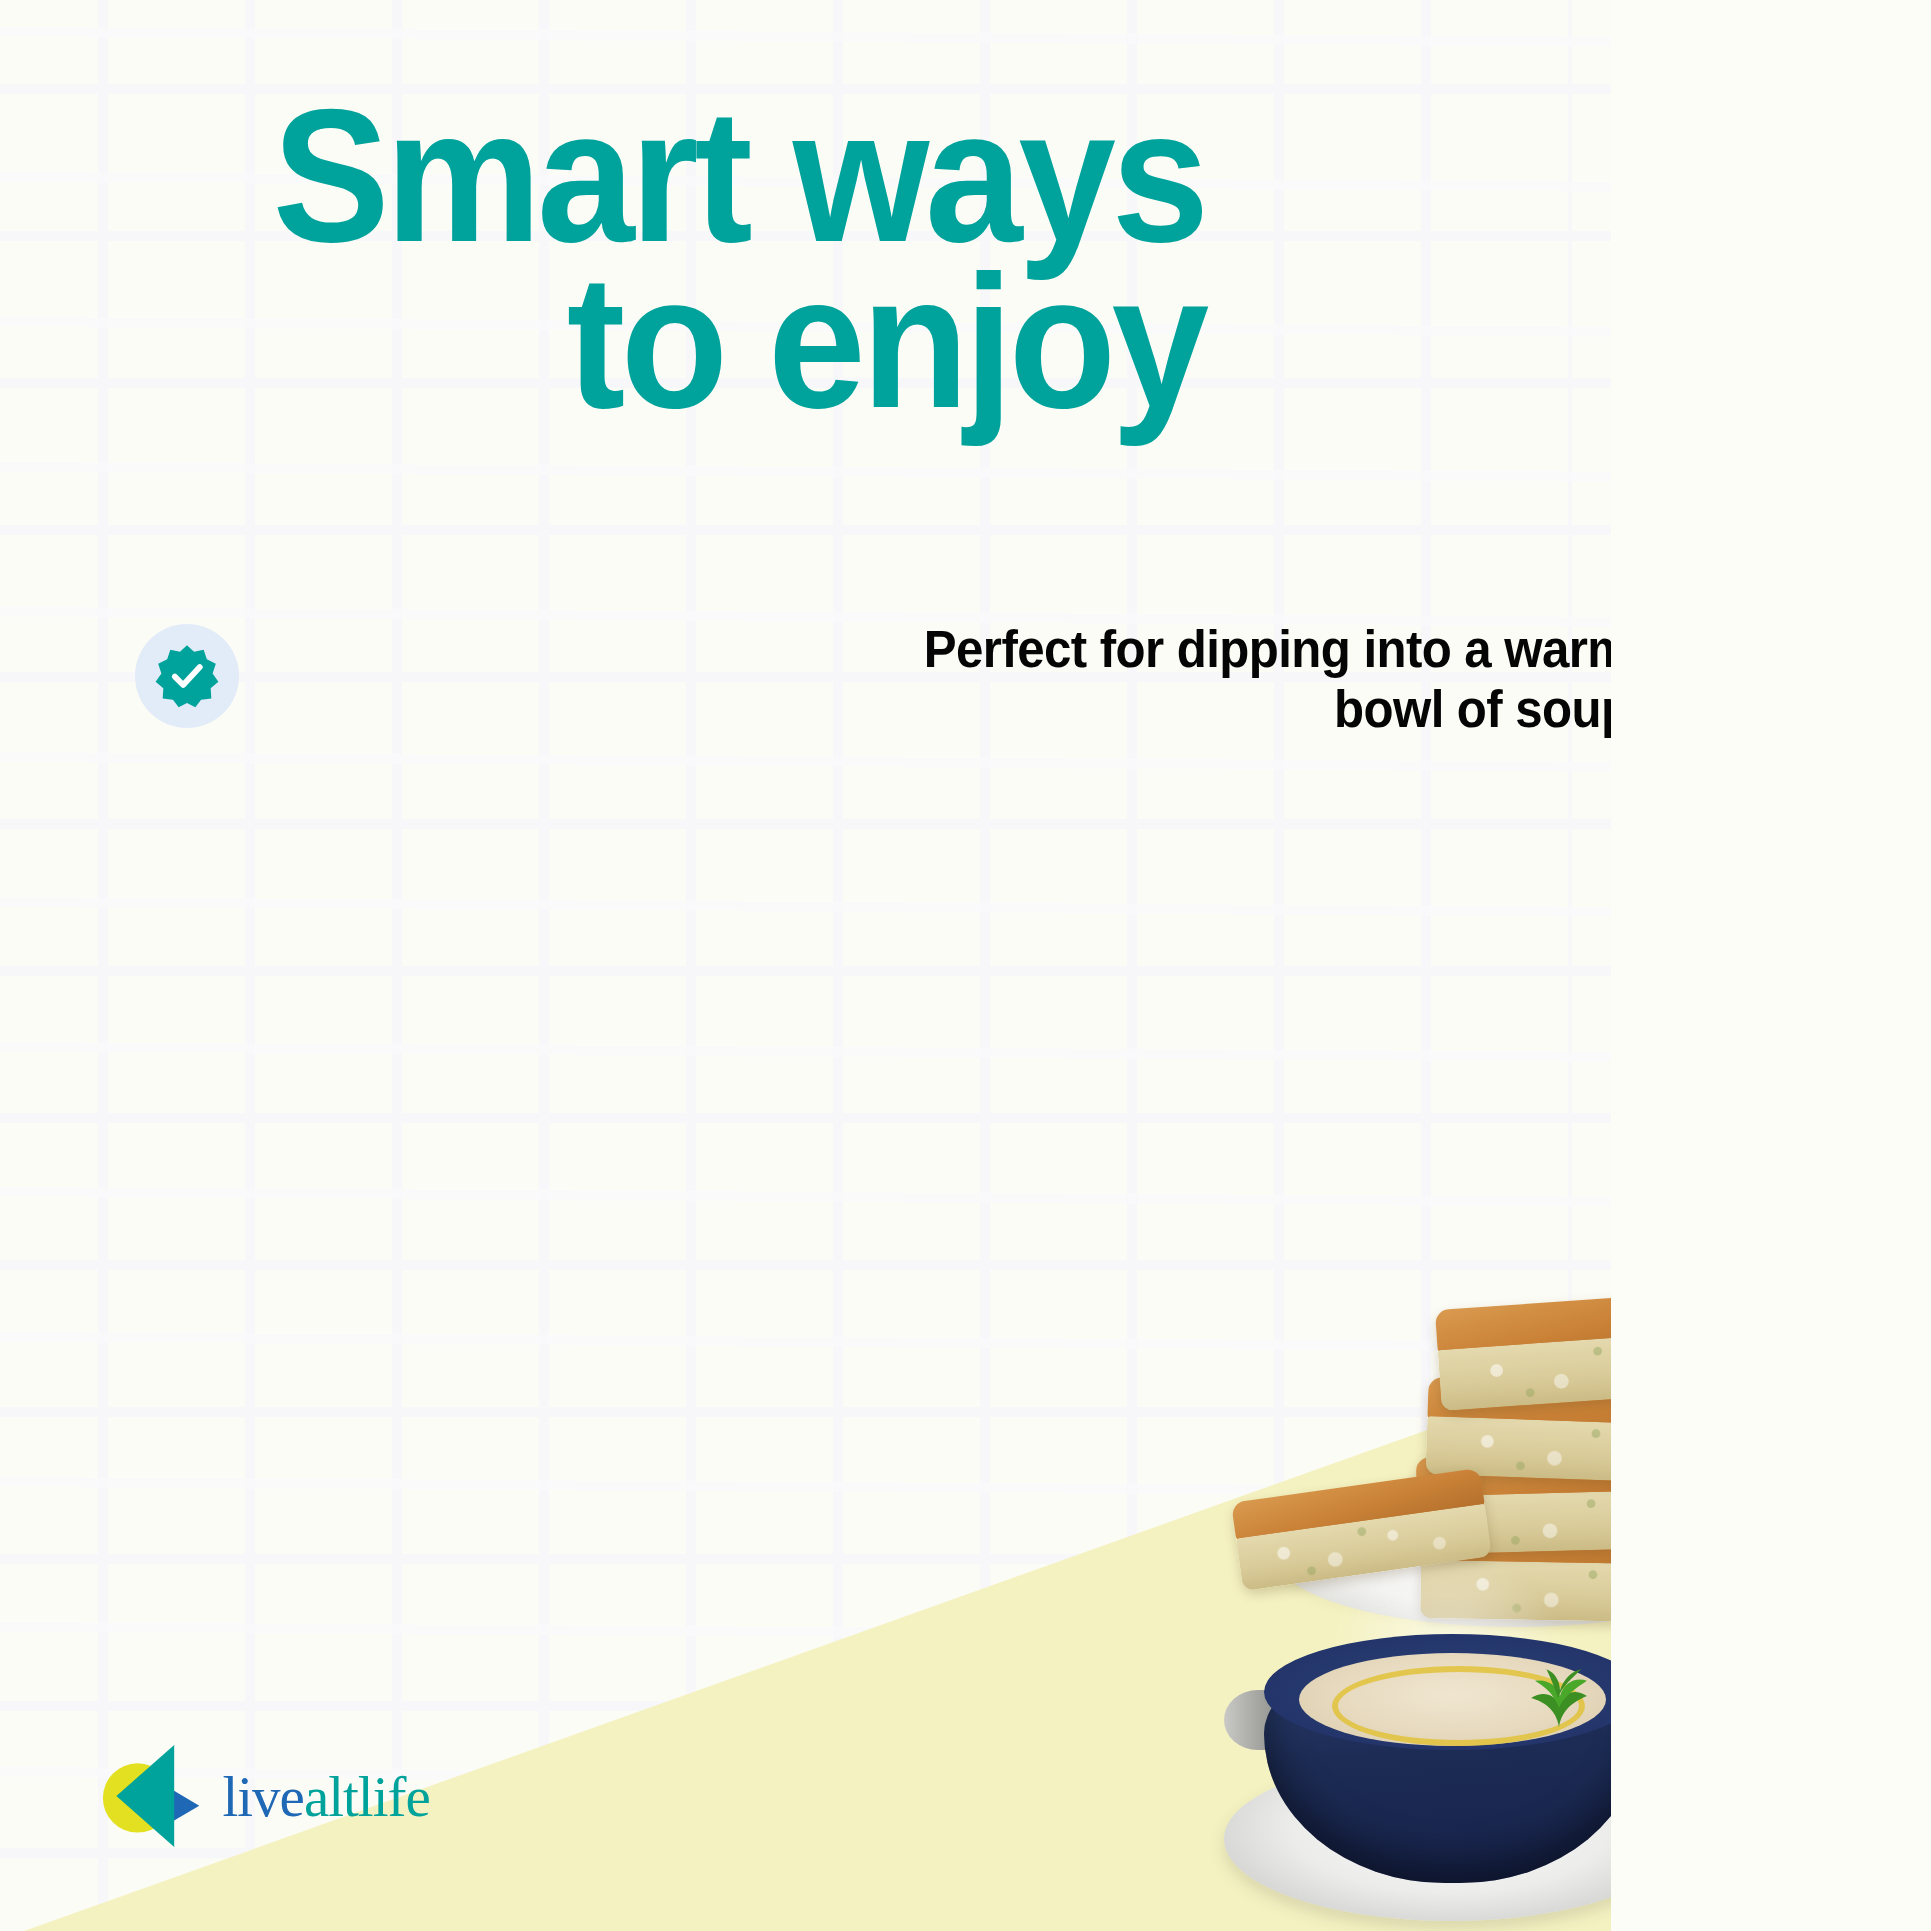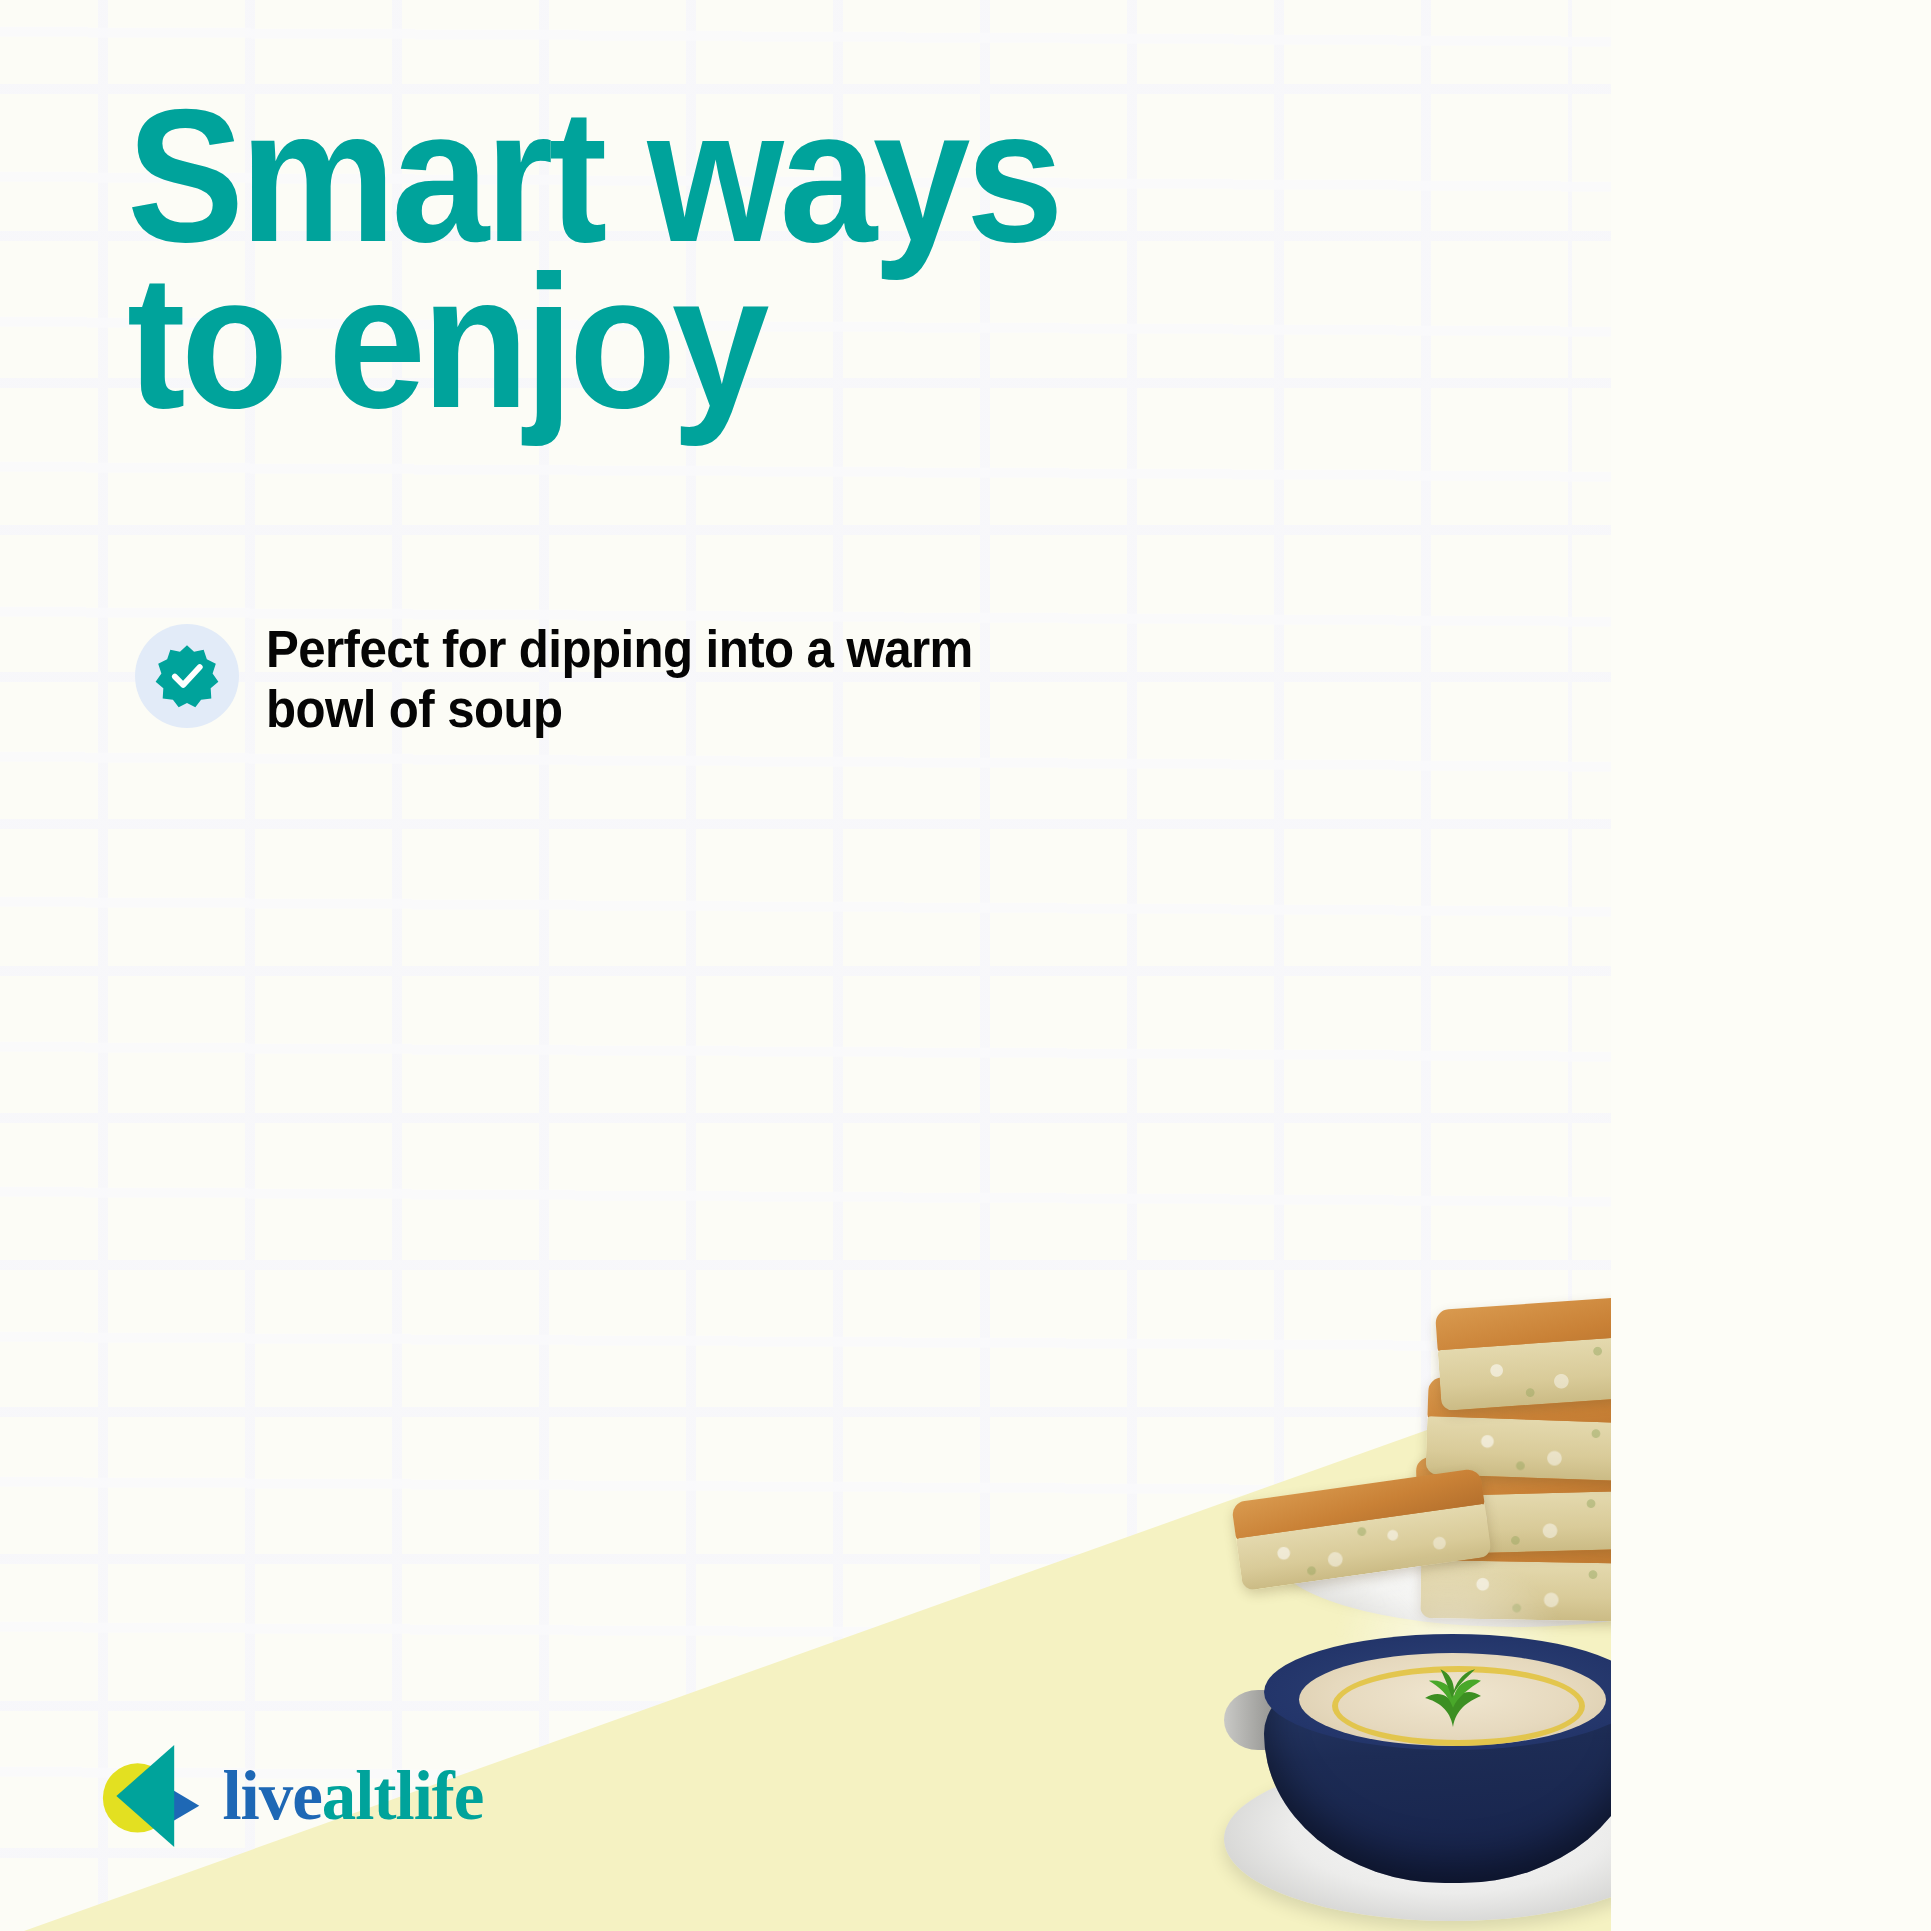--- a/index.html
+++ b/index.html
@@ -13,20 +13,21 @@
     font-family: "Liberation Sans", sans-serif;
     background: #fdfdf7;
   }
 
   #poster {
     position: relative;
     width: 1611px;
     height: 1931px;
     background: #fcfcf6;
     overflow: hidden;
+    text-align: right;
   }
 
   
   .grid-layer {
     position: absolute;
     inset: 0;
     background-image:
       repeating-linear-gradient(to right,
         rgba(255,255,255,0) 0px,
         rgba(255,255,255,0) 137px,
@@ -271,22 +272,22 @@
   }
   .logo-mark {
     width: 108px;
     height: 106px;
     position: relative;
     flex: 0 0 auto;
   }
   .logo-text {
     margin-left: 15.4px;
     font-family: "Liberation Serif", serif;
-    font-weight: 700;
-    font-size: 69px;
+    font-weight: 400;
+    font-size: 57px;
     line-height: 1;
     letter-spacing: -1px;
     white-space: nowrap;
   }
   .logo-live { color: #1e68b5; }
   .logo-alt  { color: #00a39b; }
 </style>
 </head>
 <body>
 

